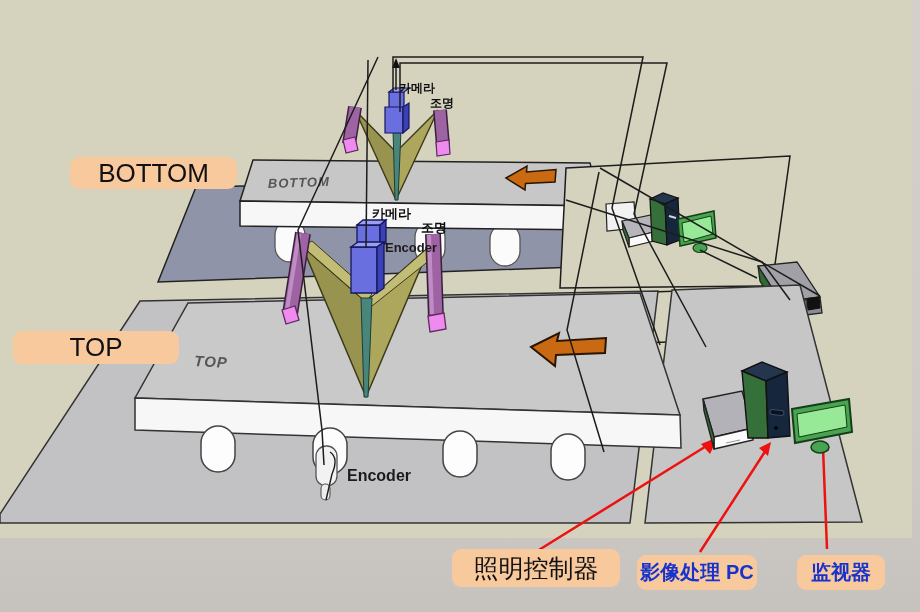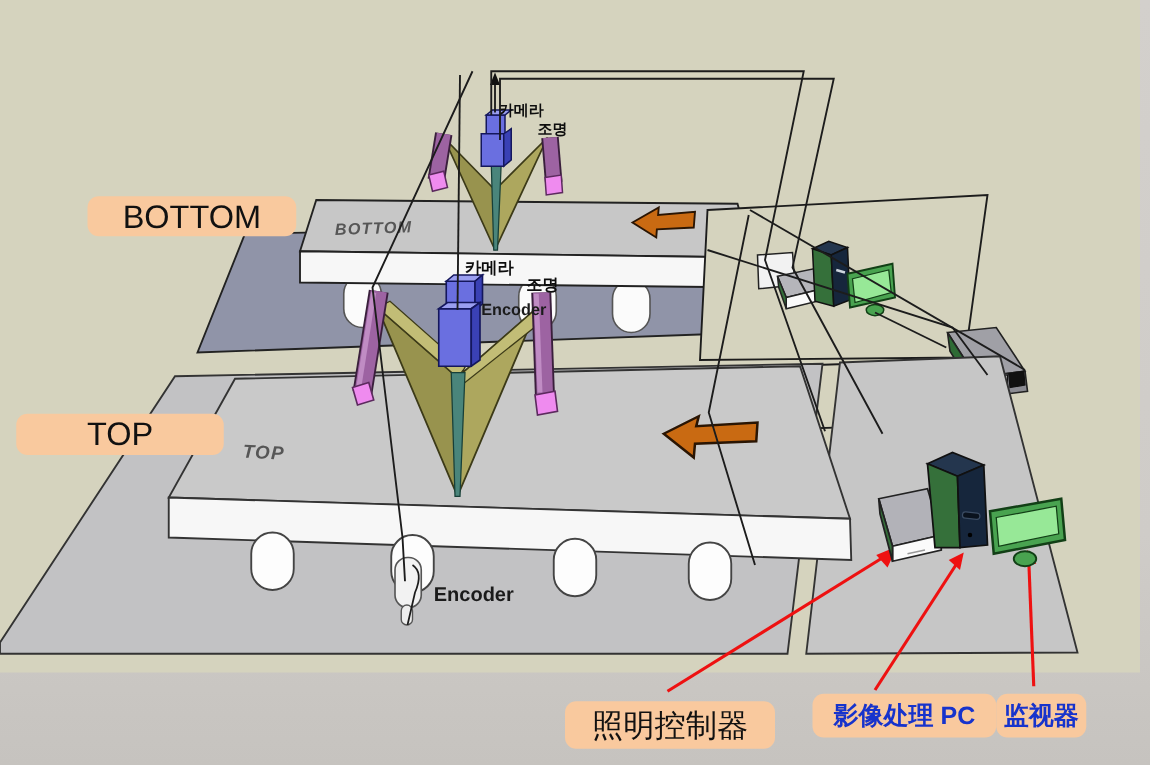--- a/index.html
+++ b/index.html
@@ -194,16 +194,16 @@
   </g>
   <g>
     <ellipse cx="820" cy="447" rx="9" ry="6" fill="#49a350" stroke="#123f16" stroke-width="1.5"></ellipse>
     <polygon points="792,409 849,399 852,432 795,443" fill="#49a350" stroke="#123f16" stroke-width="2"></polygon>
     <polygon points="797,414 845,405 847,427 799,437" fill="#97e897" stroke="#123f16" stroke-width="1"></polygon>
   </g>
 </svg>
 
 <div class="callout big" style="left:70px;top:157px;width:167px;height:32px;">BOTTOM</div>
 <div class="callout big" style="left:13px;top:331px;width:166px;height:33px;">TOP</div>
-<div class="callout small-cn" style="left:452px;top:561px;width:168px;height:38px;">照明控制器</div>
-<div class="callout blue" style="left:650px;top:555px;width:147px;height:35px;">影像处理 PC</div>
-<div class="callout blue" style="left:797px;top:555px;width:72px;height:35px;">监视器</div>
+<div class="callout small-cn" style="left:452px;top:549px;width:168px;height:38px;">照明控制器</div>
+<div class="callout blue" style="left:637px;top:555px;width:120px;height:35px;">影像处理 PC</div>
+<div class="callout blue" style="left:797px;top:555px;width:88px;height:35px;">监视器</div>
 </div>
 
 </body></html>

